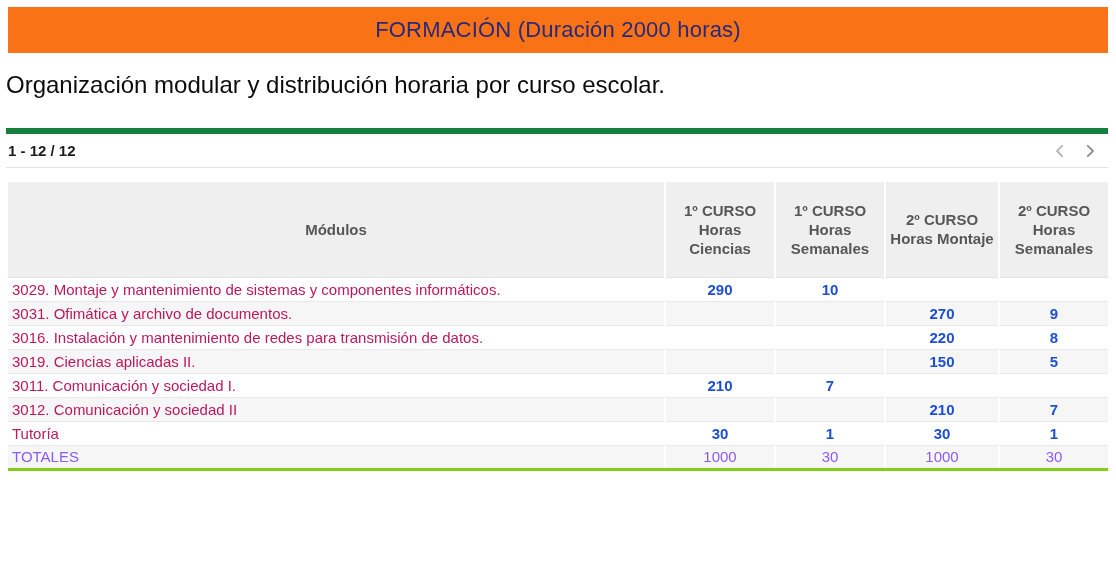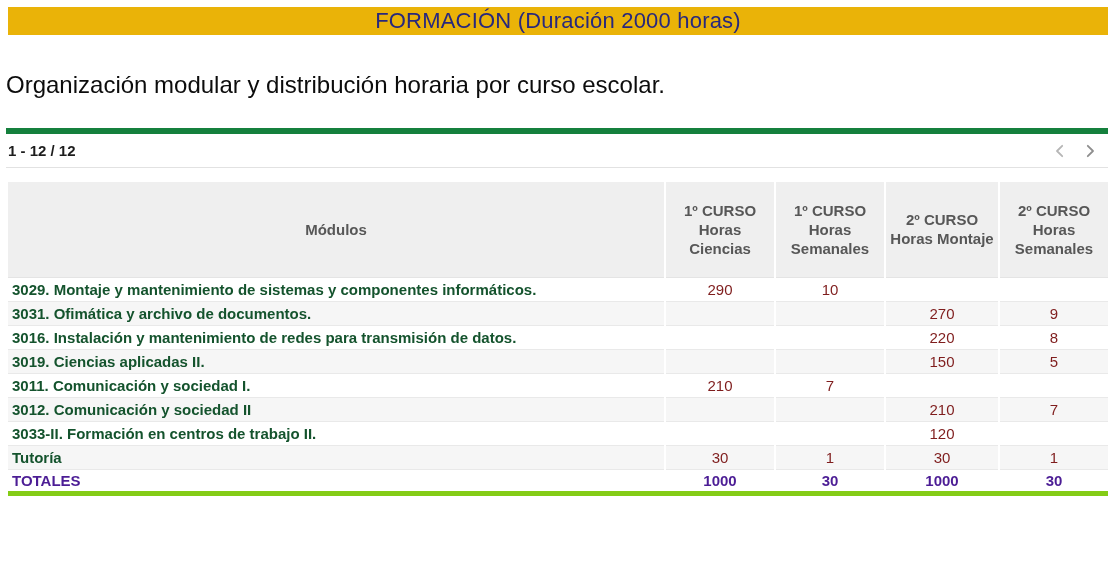--- a/index.html
+++ b/index.html
@@ -6,22 +6,22 @@
   html,body { width:1116px; height:573px; overflow:hidden; }
   body {
     background:#ffffff;
     font-family:"Liberation Sans", sans-serif;
     position:relative;
     color:#202124;
   }
 
   
   .banner {
-    position:absolute; left:8px; top:7px; width:1100px; height:28px;
-    background:#eab308; color:#28287D;
+    position:absolute; left:8px; top:7px; width:1100px; height:46px;
+    background:#f97316; color:#28287D;
     display:flex; align-items:center; justify-content:center;
     font-size:22px; letter-spacing:.2px;
   }
 
   
   .subtitle {
     position:absolute; left:6px; top:71px;
     font-size:24px; font-weight:500; color:#0c0c0c;
   }
 
@@ -48,23 +48,23 @@
     font-size:15px; font-weight:bold; line-height:19px;
     height:95px; vertical-align:middle; text-align:center;
     border-bottom:1px solid #e4e4e4;
   }
   thead th.sep, tbody td.sep { border-left:2px solid #ffffff; }
   tbody td {
     height:24px; font-size:15px; vertical-align:middle;
     border-bottom:1px solid #e9e9e9;
   }
   tbody tr:nth-child(even) { background:#f6f6f6; }
-  td.label { font-weight:bold; color:#14532d; padding-left:4px; text-align:left; }
-  td.num { text-align:center; color:#7f1d1d; font-weight:normal; }
-  tr.totals td { font-weight:bold; color:#4c1d95; border-bottom:5px solid #84cc16; }
+  td.label { font-weight:normal; color:#be185d; padding-left:4px; text-align:left; }
+  td.num { text-align:center; color:#1d4ed8; font-weight:bold; }
+  tr.totals td { font-weight:normal; color:#8b5cf6; border-bottom:3px solid #84cc16; }
 </style>
 </head>
 <body>
 
 <div class="banner">
   <span>FORMACIÓN (Duración 2000 horas)</span>
 </div>
 
 <div class="subtitle">Organización modular y distribución horaria por curso escolar.</div>
 
@@ -137,27 +137,20 @@
       <td class="num sep"></td>
     </tr>
     <tr>
       <td class="label">3012. Comunicación y sociedad II</td>
       <td class="num sep"></td>
       <td class="num sep"></td>
       <td class="num sep">210</td>
       <td class="num sep">7</td>
     </tr>
     <tr>
-      <td class="label">3033-II. Formación en centros de trabajo II.</td>
-      <td class="num sep"></td>
-      <td class="num sep"></td>
-      <td class="num sep">120</td>
-      <td class="num sep"></td>
-    </tr>
-    <tr>
       <td class="label">Tutoría</td>
       <td class="num sep">30</td>
       <td class="num sep">1</td>
       <td class="num sep">30</td>
       <td class="num sep">1</td>
     </tr>
     <tr class="totals">
       <td class="label">TOTALES</td>
       <td class="num sep">1000</td>
       <td class="num sep">30</td>

